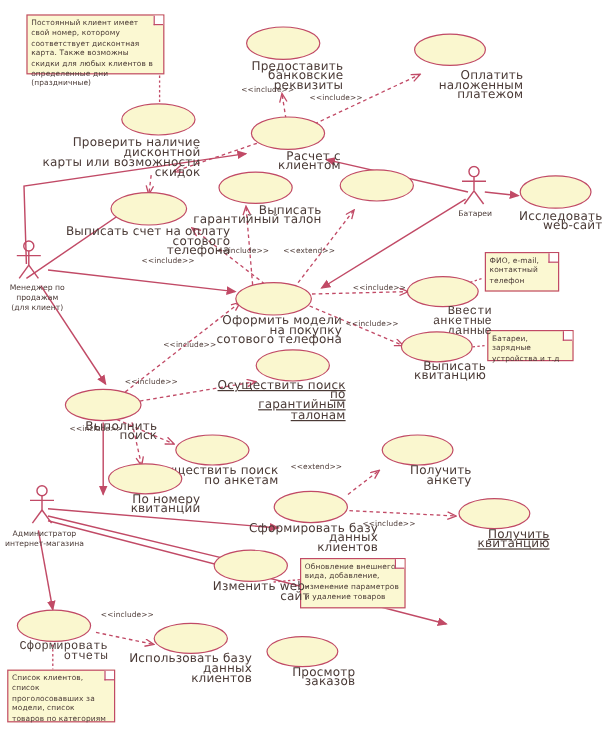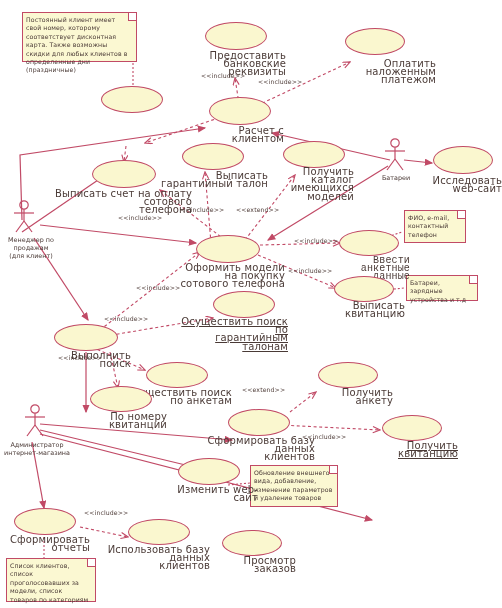--- a/index.html
+++ b/index.html
@@ -139,31 +139,31 @@
   <div class="uc-label" style="left:186px;top:52px;width:100px;white-space:pre-line;">Предоставить банковские
 реквизиты</div>
 
   <div class="uc" style="left:345px;top:28px;width:60px;height:27px;"></div>
   <div class="uc-label" style="left:314px;top:60px;width:122px;white-space:pre-line;">Оплатить наложенным платежом</div>
 
   <div class="uc" style="left:209px;top:97px;width:62px;height:28px;"></div>
   <div class="uc-label" style="left:198px;top:127px;width:86px;white-space:pre-line;">Расчет с клиентом</div>
 
   <div class="uc" style="left:101px;top:86px;width:62px;height:27px;"></div>
+  <div class="uc-label" style="left:32px;top:116px;width:135px;white-space:pre-line;">Проверить наличие дисконтной
+карты или возможности скидок</div>
 
   <div class="uc" style="left:92px;top:160px;width:64px;height:28px;"></div>
   <div class="uc-label" style="left:40px;top:190px;width:152px;white-space:pre-line;">Выписать счет на оплату сотового
 телефона</div>
 
   <div class="uc" style="left:182px;top:143px;width:62px;height:27px;"></div>
   <div class="uc-label" style="left:160px;top:172px;width:108px;white-space:pre-line;">Выписать гарантийный талон</div>
 
   <div class="uc" style="left:283px;top:141px;width:62px;height:27px;"></div>
-  <div class="uc-label" style="left:278px;top:168px;width:76px;white-space:pre-line;">Получить каталог имеющихся
-моделей</div>
 
   <div class="uc" style="left:433px;top:146px;width:60px;height:28px;"></div>
   <div class="uc-label" style="left:424px;top:177px;width:78px;white-space:pre-line;">Исследовать web-сайт</div>
 
   <div class="uc" style="left:196px;top:235px;width:64px;height:28px;"></div>
   <div class="uc-label" style="left:173px;top:264px;width:112px;white-space:pre-line;">Оформить модели на покупку
 сотового телефона</div>
 
   <div class="uc" style="left:339px;top:230px;width:60px;height:26px;"></div>
   <div class="uc-label" style="left:328px;top:257px;width:82px;white-space:pre-line;font-family:Liberation Mono, monospace;">Ввести анкетные данные</div>
@@ -191,21 +191,21 @@
   <div class="uc-label" style="left:368px;top:442px;width:90px;white-space:pre-line;text-decoration:underline;">Получить квитанцию</div>
 
   <div class="uc" style="left:228px;top:409px;width:62px;height:27px;"></div>
   <div class="uc-label" style="left:203px;top:437px;width:112px;white-space:pre-line;">Сформировать базу данных
 клиентов</div>
 
   <div class="uc" style="left:178px;top:458px;width:62px;height:27px;"></div>
   <div class="uc-label" style="left:168px;top:486px;width:90px;white-space:pre-line;">Изменить web-сайт</div>
 
   <div class="uc" style="left:14px;top:508px;width:62px;height:27px;"></div>
-  <div class="uc-label" style="left:2px;top:536px;width:88px;white-space:pre-line;">Сформировать отчеты</div>
+  <div class="uc-label" style="left:2px;top:536px;width:88px;white-space:pre-line;font-family:Liberation Mono, monospace;">Сформировать отчеты</div>
 
   <div class="uc" style="left:128px;top:519px;width:62px;height:26px;"></div>
   <div class="uc-label" style="left:100px;top:546px;width:110px;white-space:pre-line;">Использовать базу данных
 клиентов</div>
 
   <div class="uc" style="left:222px;top:530px;width:60px;height:26px;"></div>
   <div class="uc-label" style="left:210px;top:557px;width:86px;white-space:pre-line;">Просмотр заказов</div>
 
   <div class="actor" style="left:380px;top:138px;width:30px;height:34px;">
     <svg viewBox="0 0 30 34" width="30" height="34">

